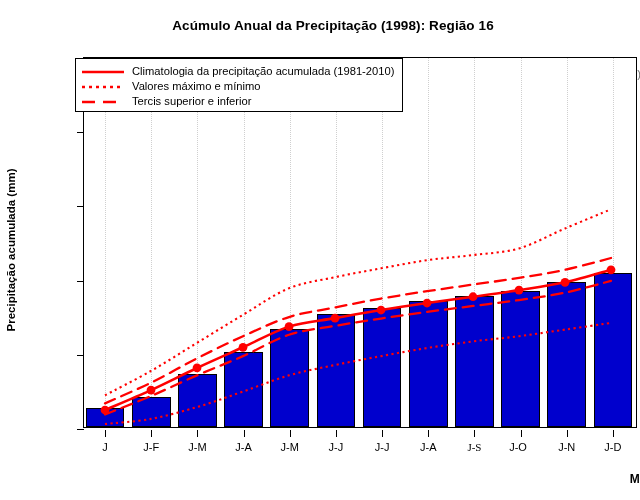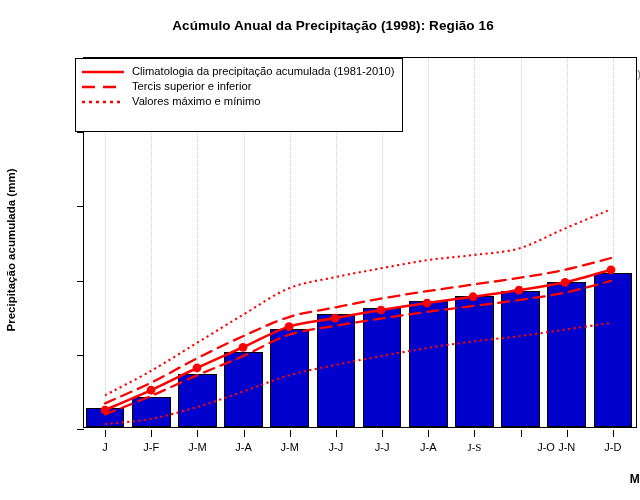--- a/index.html
+++ b/index.html
@@ -47,21 +47,21 @@
   }
   #x-axis-title{
     position:absolute;left:0;top:472px;width:640px;text-align:right;
     font-size:12px;font-weight:bold;
   }
 
   
   #legend{
     position:absolute;left:62px;top:58px;
     background:#fff;border:1px solid #000;
-    padding:5px 8px 22px 6px;box-sizing:border-box;
+    padding:5px 8px 2px 6px;box-sizing:border-box;
   }
   .legend-row{display:flex;align-items:center;height:15px;}
   .legend-key{width:42px;height:12px;flex:0 0 42px;margin-right:8px;
     position:relative;}
   .legend-key svg{position:absolute;left:0;top:0;}
   .legend-text{font-size:11.2px;white-space:nowrap;line-height:15px;}
 
   #source-note{
     position:absolute;right:12px;top:68px;font-size:11px;color:#707070;
     white-space:nowrap;
@@ -147,49 +147,49 @@
           <div class="xtick-label" style="left: 205.75px;">J-M</div>
           <div class="tick-x" style="left: 251.917px;"></div>
           <div class="xtick-label" style="left: 251.917px;">J-J</div>
           <div class="tick-x" style="left: 298.083px;"></div>
           <div class="xtick-label" style="left: 298.083px;">J-J</div>
           <div class="tick-x" style="left: 344.25px;"></div>
           <div class="xtick-label" style="left: 344.25px;">J-A</div>
           <div class="tick-x" style="left: 390.417px;"></div>
           <div class="xtick-label" style="left: 390.417px; font-family: Liberation Serif, serif;">J-S</div>
           <div class="tick-x" style="left: 436.583px;"></div>
-          <div class="xtick-label" style="left: 462px;">J-O</div>
+          <div class="xtick-label" style="left: 434px;">J-O</div>
           <div class="tick-x" style="left: 482.75px;"></div>
           <div class="xtick-label" style="left: 482.75px;">J-N</div>
           <div class="tick-x" style="left: 528.917px;"></div>
           <div class="xtick-label" style="left: 528.917px;">J-D</div>
         </div>
     </div>
   </div>
 
   <div id="legend">
       <div class="legend-row">
         <span class="legend-key">
           <svg width="42" height="12">
             <line x1="0" y1="6" x2="42" y2="6" stroke="#FF0000" stroke-width="2.4"></line>
           </svg>
         </span>
         <span class="legend-text">Climatologia da precipitação acumulada (1981-2010)</span>
       </div>
       <div class="legend-row">
         <span class="legend-key">
           <svg width="42" height="12">
+            <line x1="0" y1="6" x2="42" y2="6" stroke="#FF0000" stroke-width="2.4" stroke-dasharray="3,4"></line>
+          </svg>
+        </span>
+        <span class="legend-text">Valores máximo e mínimo</span>
+      </div>
+      <div class="legend-row">
+        <span class="legend-key">
+          <svg width="42" height="12">
             <line x1="0" y1="6" x2="42" y2="6" stroke="#FF0000" stroke-width="2.4" stroke-dasharray="13,8"></line>
           </svg>
         </span>
         <span class="legend-text">Tercis superior e inferior</span>
-      </div>
-      <div class="legend-row">
-        <span class="legend-key">
-          <svg width="42" height="12">
-            <line x1="0" y1="6" x2="42" y2="6" stroke="#FF0000" stroke-width="2.4" stroke-dasharray="3,4"></line>
-          </svg>
-        </span>
-        <span class="legend-text">Valores máximo e mínimo</span>
       </div>
     </div>
 
 </div>
 
 </body></html>

